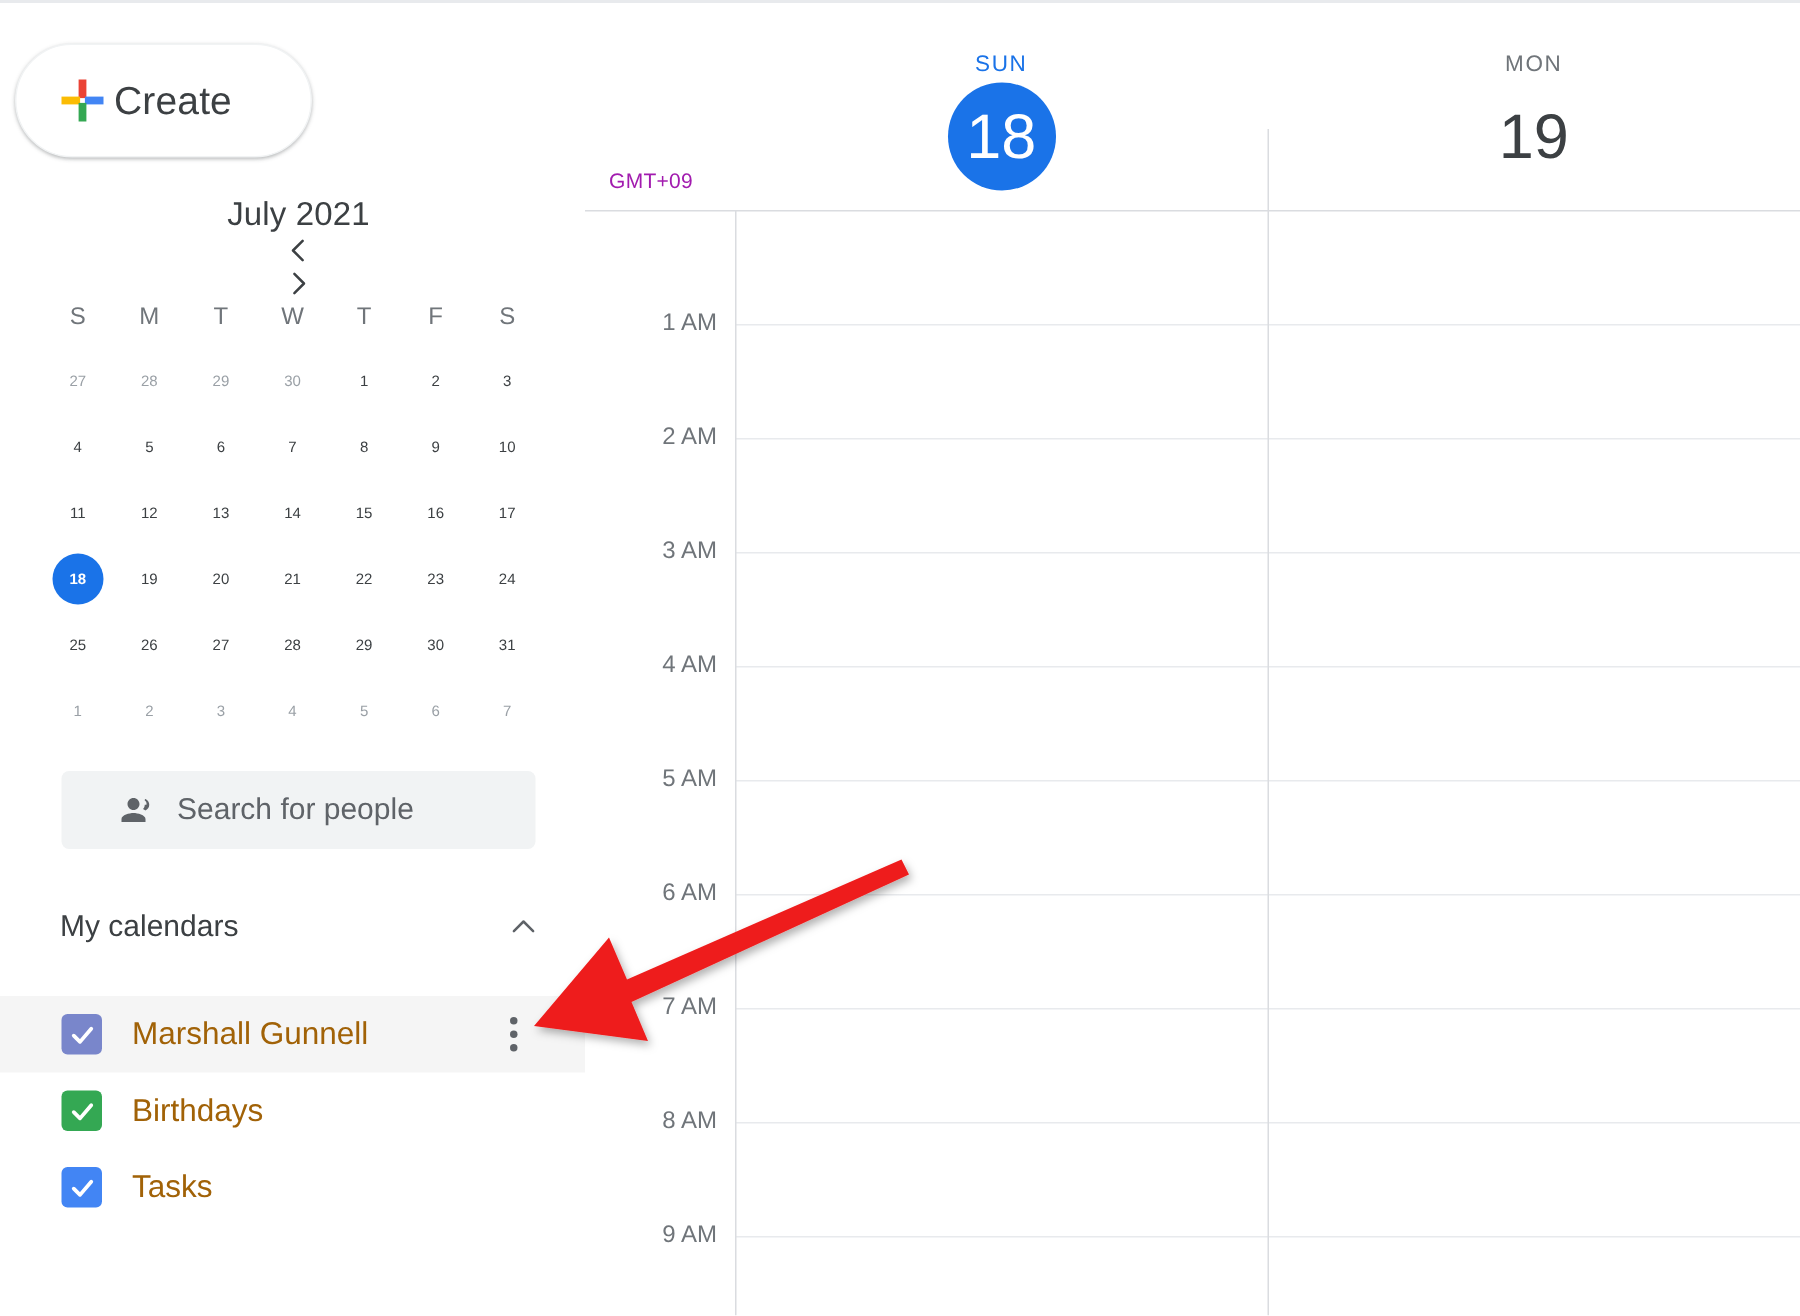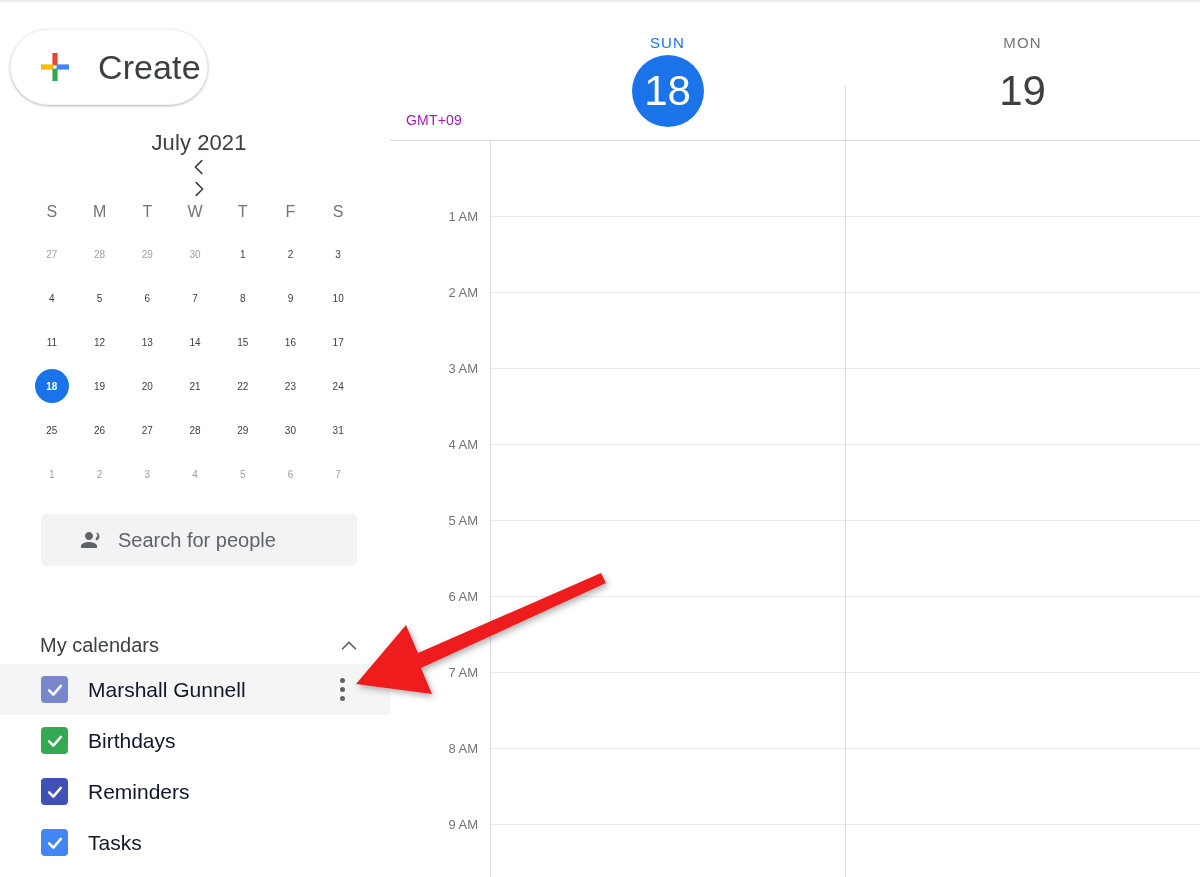--- a/index.html
+++ b/index.html
@@ -49,22 +49,21 @@
     cursor: pointer;
     box-sizing: border-box;
   }
   .create-btn .plus-wrap {
     width: 42px; height: 42px;
     margin-left: 23px;
     flex: none;
     position: relative;
   }
   .create-label {
-    margin-left: 22px;
-    font-size: 34px;
+    font-size: 26px;
     color: #3c4043;
     letter-spacing: .1px;
   }
 
   
   .mini-cal {
     position: absolute;
     left: 0; top: 128px;
     width: 390px;
   }
@@ -148,21 +147,21 @@
   }
 
   
   .section-head {
     position: absolute;
     left: 0;
     top: 605px;
     width: 390px;
     height: 50px;
     display: flex;
-    align-items: flex-end;
+    align-items: flex-start;
     padding: 0 30px 0 40px;
     box-sizing: border-box;
     cursor: pointer;
   }
   .section-head .title {
     flex: 1;
     font-size: 20px;
     color: #3c4043;
   }
   .section-head .chev { color:#5f6368; display:flex; }
@@ -189,21 +188,21 @@
     border-radius: 4px;
     flex: none;
     display: flex;
     align-items: center;
     justify-content: center;
   }
   .cal-check svg { display:block; }
   .cal-name {
     margin-left: 20px;
     font-size: 21px;
-    color: #0f172a;
+    color: #a16207;
     flex: 1;
     white-space: nowrap;
   }
   .cal-more {
     width: 24px;
     height: 40px;
     display: flex;
     flex-direction: column;
     align-items: center;
     justify-content: center;
@@ -279,21 +278,21 @@
   .time-grid {
     position: absolute;
     left: 0; top: 138px;
     right: 0; bottom: 0;
   }
   .hour-label {
     position: absolute;
     right: 0;
     width: 96px;
     text-align: right;
-    font-size: 13px;
+    font-size: 16px;
     color: #70757a;
     transform: translateY(-50%);
   }
   .hour-line {
     position: absolute;
     left: 100px;
     right: 0;
     height: 1px;
     background: #e8eaed;
   }
@@ -518,28 +517,20 @@
             <i></i>
           </span>
         </div>
         <div class="cal-row">
           <span class="cal-check" style="background: rgb(52, 168, 83);">
             <svg width="20" height="20" viewBox="0 0 24 24" fill="none" stroke="#fff" stroke-width="3" stroke-linecap="round" stroke-linejoin="round">
               <polyline points="5 12.5 10 17.5 19 7"></polyline>
             </svg>
           </span>
           <span class="cal-name">Birthdays</span>
-        </div>
-        <div class="cal-row">
-          <span class="cal-check" style="background: rgb(63, 81, 181);">
-            <svg width="20" height="20" viewBox="0 0 24 24" fill="none" stroke="#fff" stroke-width="3" stroke-linecap="round" stroke-linejoin="round">
-              <polyline points="5 12.5 10 17.5 19 7"></polyline>
-            </svg>
-          </span>
-          <span class="cal-name">Reminders</span>
         </div>
         <div class="cal-row">
           <span class="cal-check" style="background: rgb(66, 133, 244);">
             <svg width="20" height="20" viewBox="0 0 24 24" fill="none" stroke="#fff" stroke-width="3" stroke-linecap="round" stroke-linejoin="round">
               <polyline points="5 12.5 10 17.5 19 7"></polyline>
             </svg>
           </span>
           <span class="cal-name">Tasks</span>
         </div>
       </div>

